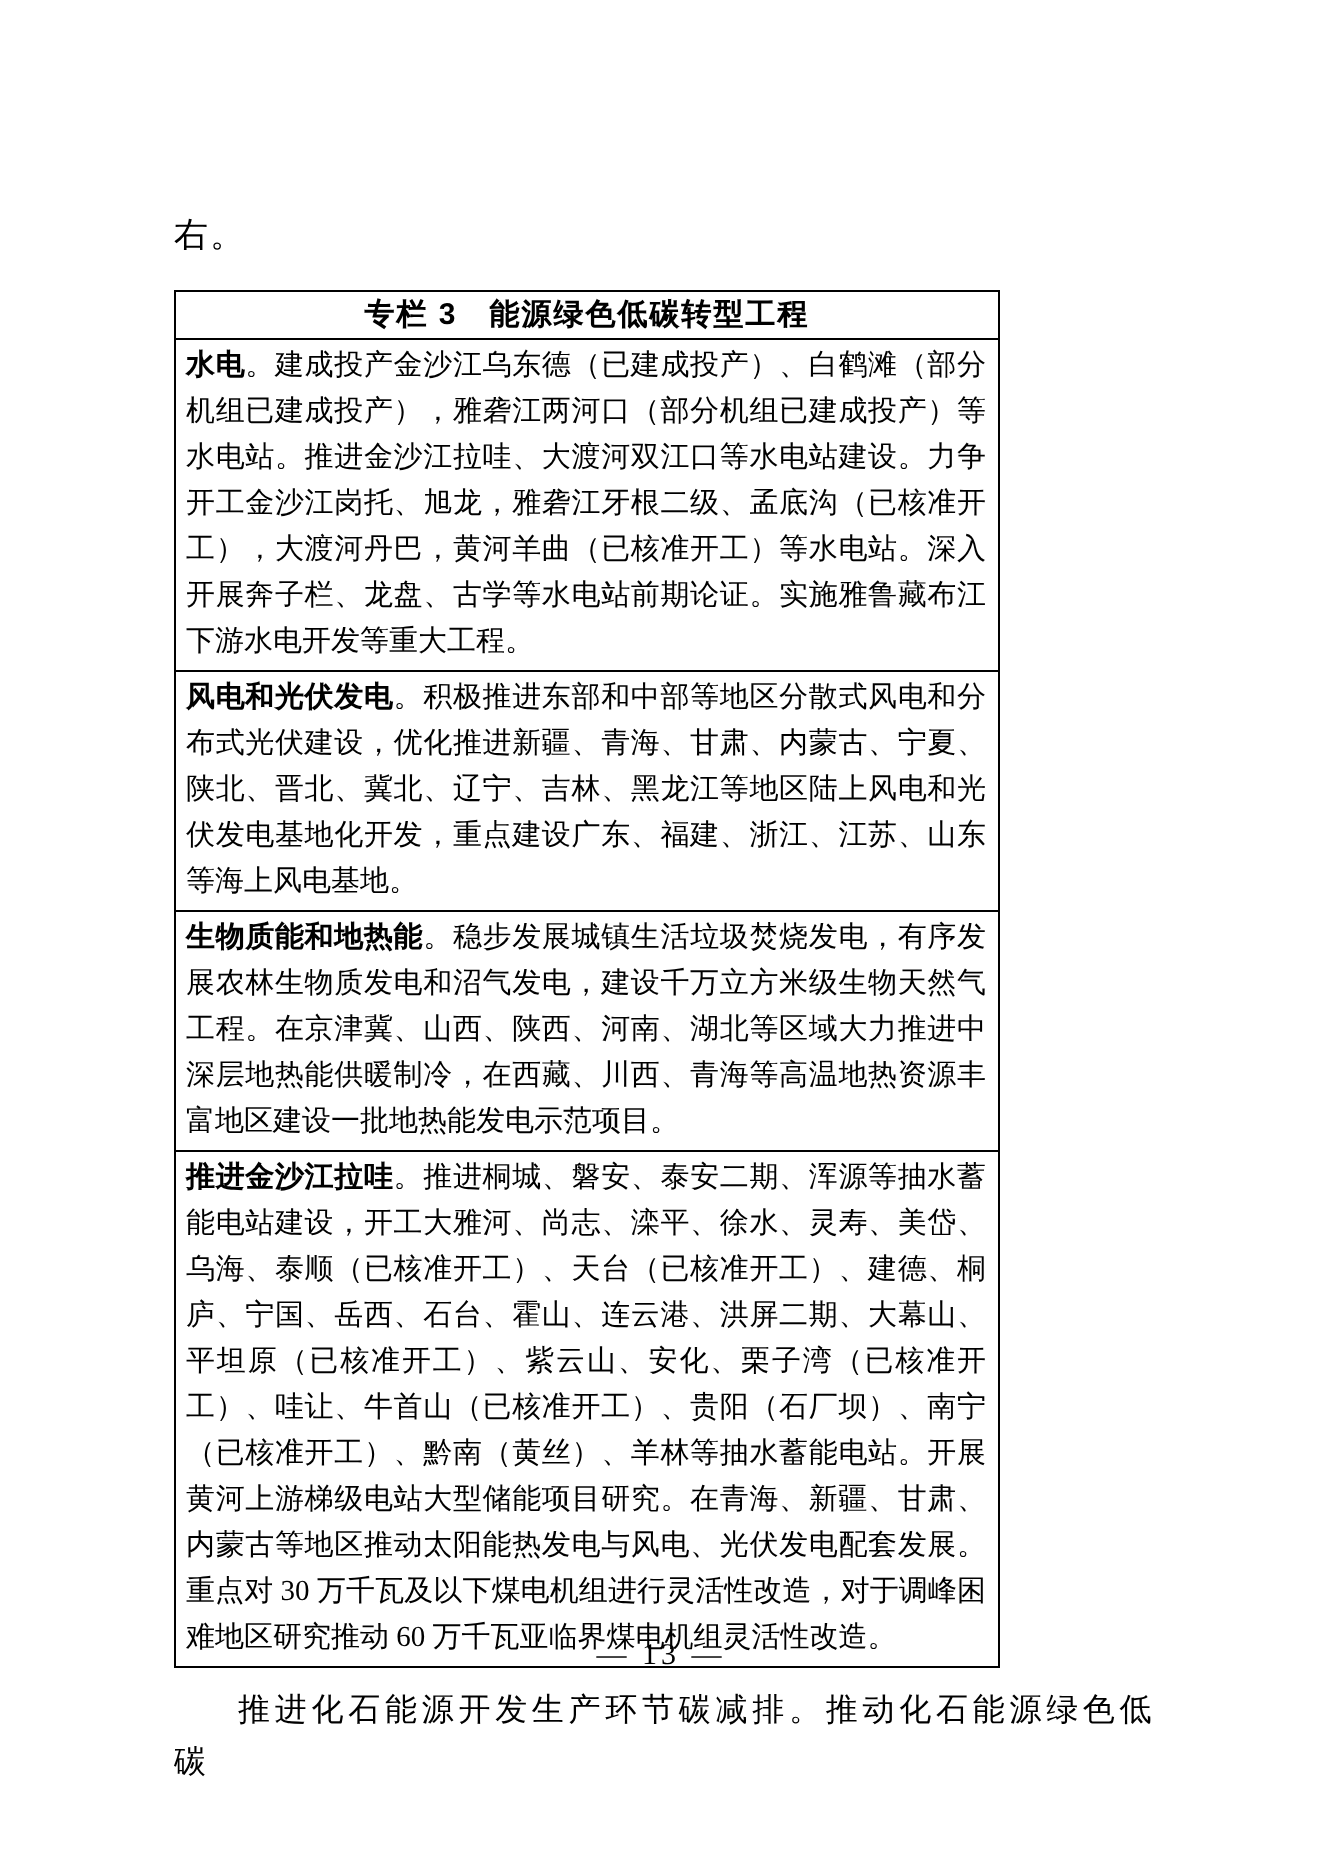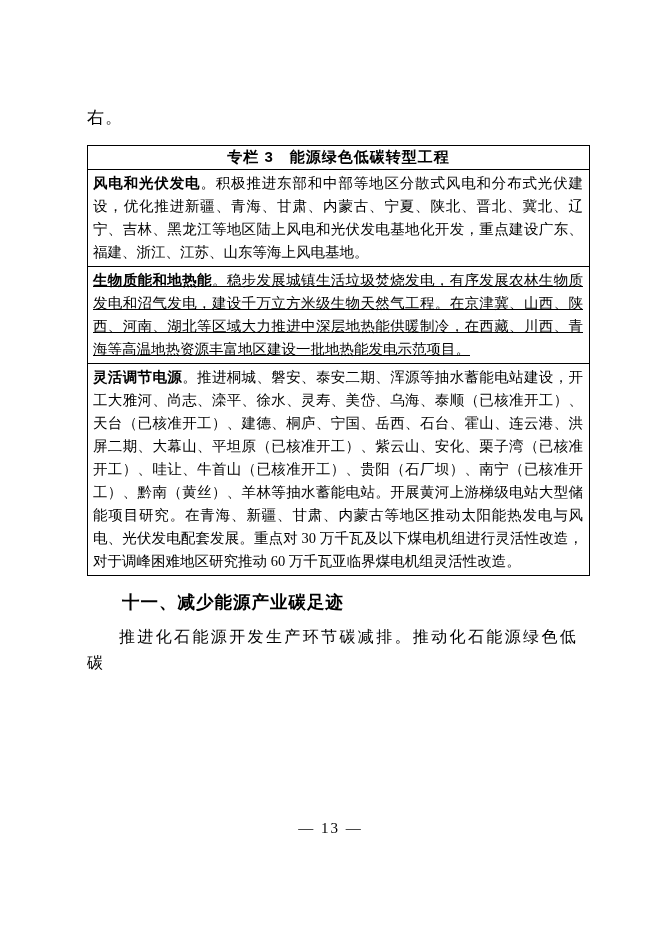--- a/index.html
+++ b/index.html
@@ -16,21 +16,21 @@
     width: 491px;
   }
   .top-text {
     margin-top: 106px;
     font-size: 17px;
     line-height: 24px;
     letter-spacing: 1px;
   }
   table.box-table {
     margin-top: 15px;
-    width: 503px;
+    width: 413px;
     border-collapse: collapse;
     table-layout: fixed;
   }
   table.box-table, table.box-table th, table.box-table td {
     border: 1.5px solid #000000;
   }
   table.box-table th {
     font-family: "Liberation Sans", "DejaVu Sans", sans-serif;
     font-weight: bold;
     font-size: 15px;
@@ -46,21 +46,21 @@
     vertical-align: top;
     padding: 2px 6px 2px 5px;
   }
   .row-label {
     font-family: "Liberation Sans", "DejaVu Sans", sans-serif;
     font-weight: bold;
   }
   td.r1 { height: 115px; }
   td.r2 { height: 83px; }
   td.r3 { height: 87px; margin-top: 29px; }
-  td.r4 { height: 95px; text-decoration: underline; }
+  td.r4 { height: 95px; }
   td.r5 { height: 205px; }
   .section-heading {
     margin-top: 13px;
     margin-left: 35px;
     font-family: "Liberation Sans", "DejaVu Sans", sans-serif;
     font-weight: bold;
     font-size: 17.5px;
     line-height: 26px;
     letter-spacing: 1px;
   }
@@ -89,30 +89,32 @@
   <p class="top-text">右。</p>
 
   <table class="box-table">
     <thead>
       <tr>
         <th>专栏 3　能源绿色低碳转型工程</th>
       </tr>
     </thead>
     <tbody>
       <tr>
+        <td class="r1"><span class="row-label">水电</span><span>。建成投产金沙江乌东德（已建成投产）、白鹤滩（部分机组已建成投产），雅砻江两河口（部分机组已建成投产）等水电站。推进金沙江拉哇、大渡河双江口等水电站建设。力争开工金沙江岗托、旭龙，雅砻江牙根二级、孟底沟（已核准开工），大渡河丹巴，黄河羊曲（已核准开工）等水电站。深入开展奔子栏、龙盘、古学等水电站前期论证。实施雅鲁藏布江下游水电开发等重大工程。</span></td>
+      </tr>
+      <tr>
         <td class="r3"><span class="row-label">风电和光伏发电</span><span>。积极推进东部和中部等地区分散式风电和分布式光伏建设，优化推进新疆、青海、甘肃、内蒙古、宁夏、陕北、晋北、冀北、辽宁、吉林、黑龙江等地区陆上风电和光伏发电基地化开发，重点建设广东、福建、浙江、江苏、山东等海上风电基地。</span></td>
       </tr>
       <tr>
         <td class="r4"><span class="row-label">生物质能和地热能</span><span>。稳步发展城镇生活垃圾焚烧发电，有序发展农林生物质发电和沼气发电，建设千万立方米级生物天然气工程。在京津冀、山西、陕西、河南、湖北等区域大力推进中深层地热能供暖制冷，在西藏、川西、青海等高温地热资源丰富地区建设一批地热能发电示范项目。</span></td>
       </tr>
       <tr>
-        <td class="r5"><span class="row-label">灵活调节电源</span><span>。推进桐城、磐安、泰安二期、浑源等抽水蓄能电站建设，开工大雅河、尚志、滦平、徐水、灵寿、美岱、乌海、泰顺（已核准开工）、天台（已核准开工）、建德、桐庐、宁国、岳西、石台、霍山、连云港、洪屏二期、大幕山、平坦原（已核准开工）、紫云山、安化、栗子湾（已核准开工）、哇让、牛首山（已核准开工）、贵阳（石厂坝）、南宁（已核准开工）、黔南（黄丝）、羊林等抽水蓄能电站。开展黄河上游梯级电站大型储能项目研究。在青海、新疆、甘肃、内蒙古等地区推动太阳能热发电与风电、光伏发电配套发展。重点对 30 万千瓦及以下煤电机组进行灵活性改造，对于调峰困难地区研究推动 60 万千瓦亚临界煤电机组灵活性改造。</span></td>
+        <td class="r5"><span class="row-label">推进金沙江拉哇</span><span>。推进桐城、磐安、泰安二期、浑源等抽水蓄能电站建设，开工大雅河、尚志、滦平、徐水、灵寿、美岱、乌海、泰顺（已核准开工）、天台（已核准开工）、建德、桐庐、宁国、岳西、石台、霍山、连云港、洪屏二期、大幕山、平坦原（已核准开工）、紫云山、安化、栗子湾（已核准开工）、哇让、牛首山（已核准开工）、贵阳（石厂坝）、南宁（已核准开工）、黔南（黄丝）、羊林等抽水蓄能电站。开展黄河上游梯级电站大型储能项目研究。在青海、新疆、甘肃、内蒙古等地区推动太阳能热发电与风电、光伏发电配套发展。重点对 30 万千瓦及以下煤电机组进行灵活性改造，对于调峰困难地区研究推动 60 万千瓦亚临界煤电机组灵活性改造。</span></td>
       </tr>
     </tbody>
   </table>
 
-  <h2 class="section-heading">十一、减少能源产业碳足迹</h2>
 
   <p class="body-paragraph">推进化石能源开发生产环节碳减排。推动化石能源绿色低碳</p>
 
 </div>
 
 <div class="page-number">— 13 —</div>
 
 </body></html>

